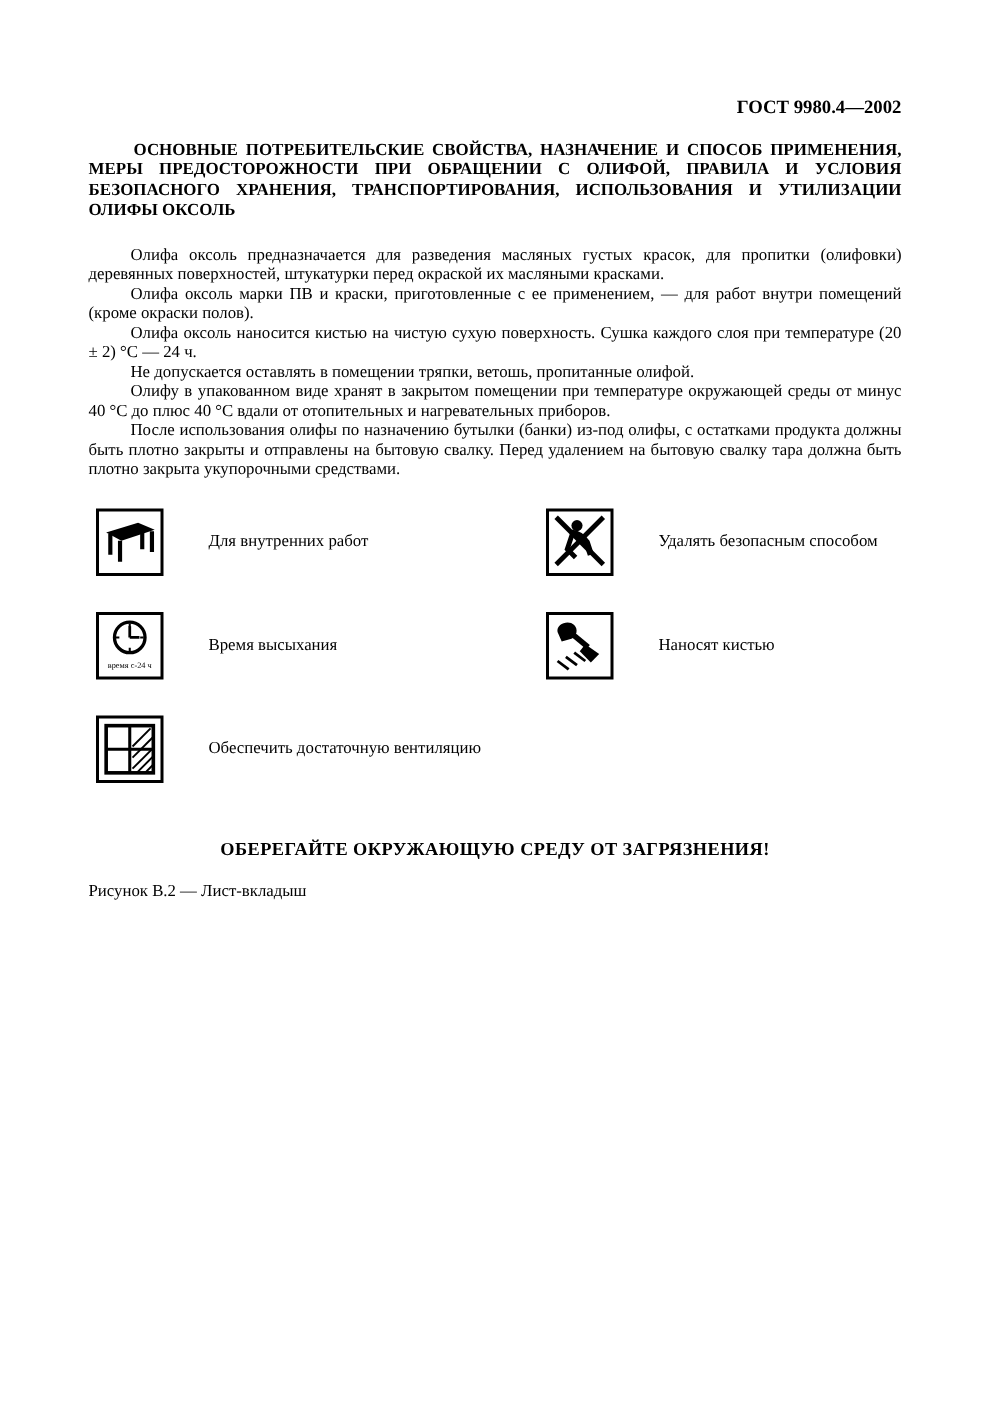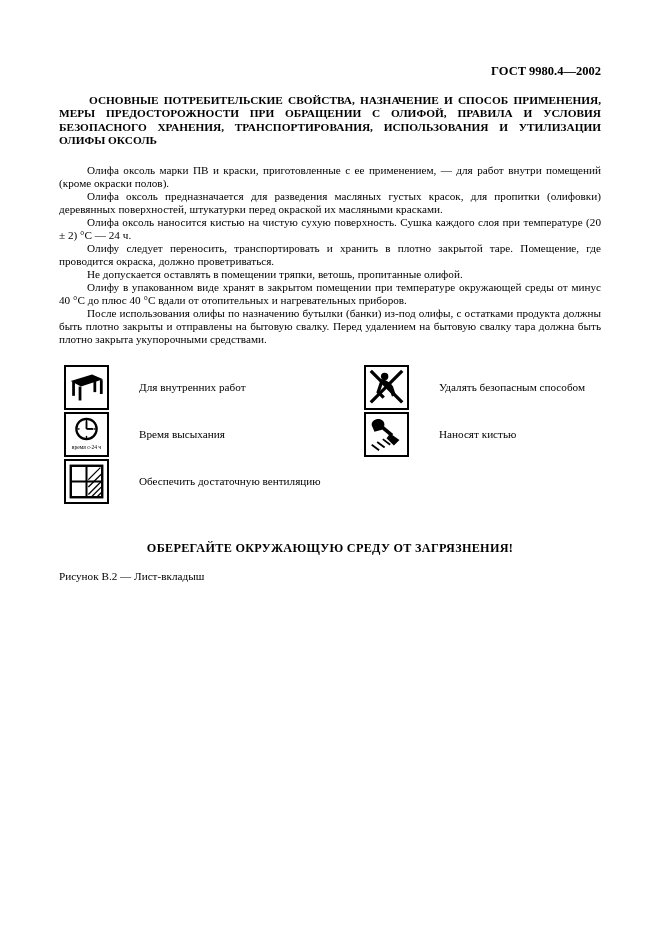--- a/index.html
+++ b/index.html
@@ -19,21 +19,21 @@
     font-weight: bold; font-size: 11.3px; line-height: 13.4px;
     text-align: justify; text-indent: 30px; margin: 0 0 16px 0;
   }
   .body-par {
     font-size: 11.2px; line-height: 13px;
     text-align: justify; text-indent: 28px; margin: 0;
   }
   .picto-grid {
     display: grid;
     grid-template-columns: 300px 242px;
-    row-gap: 0;
+    row-gap: 22px;
     margin: 18px 0 0 5px;
   }
   .picto-cell { display: flex; align-items: center; gap: 30px; min-height: 47px; }
   .picto-box {
     width: 45px; height: 45px;
     border: 2.5px solid #000; box-sizing: border-box;
     display: flex; align-items: center; justify-content: center;
     flex: 0 0 auto; background: #fff;
   }
   .picto-label { font-size: 11.2px; }
@@ -48,24 +48,23 @@
 </head>
 <body>
 
 <div class="page">
   <div class="content">
 
     <div class="doc-header">ГОСТ 9980.4—2002</div>
 
     <p class="doc-title">ОСНОВНЫЕ ПОТРЕБИТЕЛЬСКИЕ СВОЙСТВА, НАЗНАЧЕНИЕ И СПОСОБ ПРИМЕНЕНИЯ, МЕРЫ ПРЕДОСТОРОЖНОСТИ ПРИ ОБРАЩЕНИИ С ОЛИФОЙ, ПРАВИЛА И УСЛОВИЯ БЕЗОПАСНОГО ХРАНЕНИЯ, ТРАНСПОРТИРОВАНИЯ, ИСПОЛЬЗОВАНИЯ И УТИЛИЗАЦИИ ОЛИФЫ ОКСОЛЬ</p>
 
+    <p class="body-par">Олифа оксоль предназначается для разведения масляных густых красок, для пропитки (олифовки) деревянных поверхностей, штукатурки перед окраской их масляными красками.</p>
     <p class="body-par">Олифа оксоль марки ПВ и краски, приготовленные с ее применением, — для работ внутри помещений (кроме окраски полов).</p>
-    <p class="body-par">Олифа оксоль предназначается для разведения масляных густых красок, для пропитки (олифовки) деревянных поверхностей, штукатурки перед окраской их масляными красками.</p>
     <p class="body-par">Олифа оксоль наносится кистью на чистую сухую поверхность. Сушка каждого слоя при температуре (20 ± 2) °С — 24 ч.</p>
-    <p class="body-par">Олифу следует переносить, транспортировать и хранить в плотно закрытой таре. Помещение, где проводится окраска, должно проветриваться.</p>
     <p class="body-par">Не допускается оставлять в помещении тряпки, ветошь, пропитанные олифой.</p>
     <p class="body-par">Олифу в упакованном виде хранят в закрытом помещении при температуре окружающей среды от минус 40 °С до плюс 40 °С вдали от отопительных и нагревательных приборов.</p>
     <p class="body-par">После использования олифы по назначению бутылки (банки) из-под олифы, с остатками продукта должны быть плотно закрыты и отправлены на бытовую свалку. Перед удалением на бытовую свалку тара должна быть плотно закрыта укупорочными средствами.</p>
 
     <div class="picto-grid">
 
       <div class="picto-cell">
         <span class="picto-box">
           <svg width="37" height="37" viewBox="0 0 40 40" aria-hidden="true">
             <polygon points="3,13 26,6 38,11 14,19" fill="#000"></polygon>

